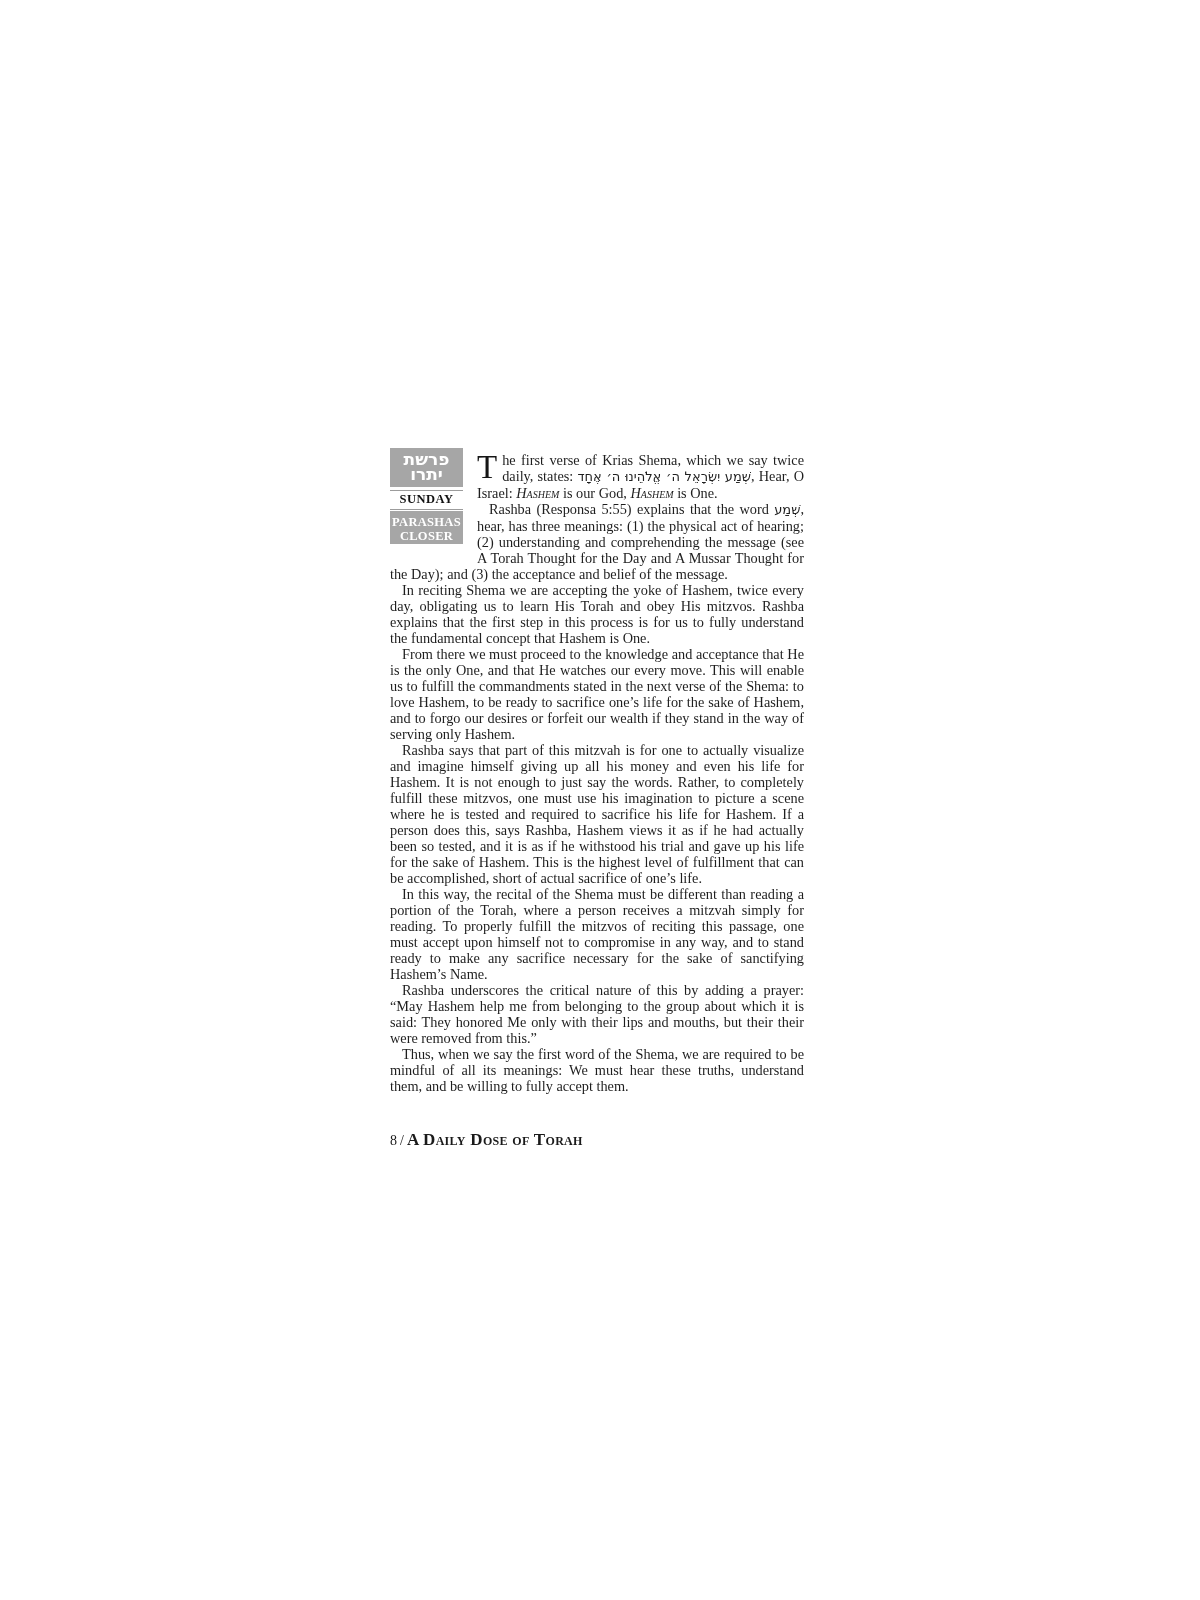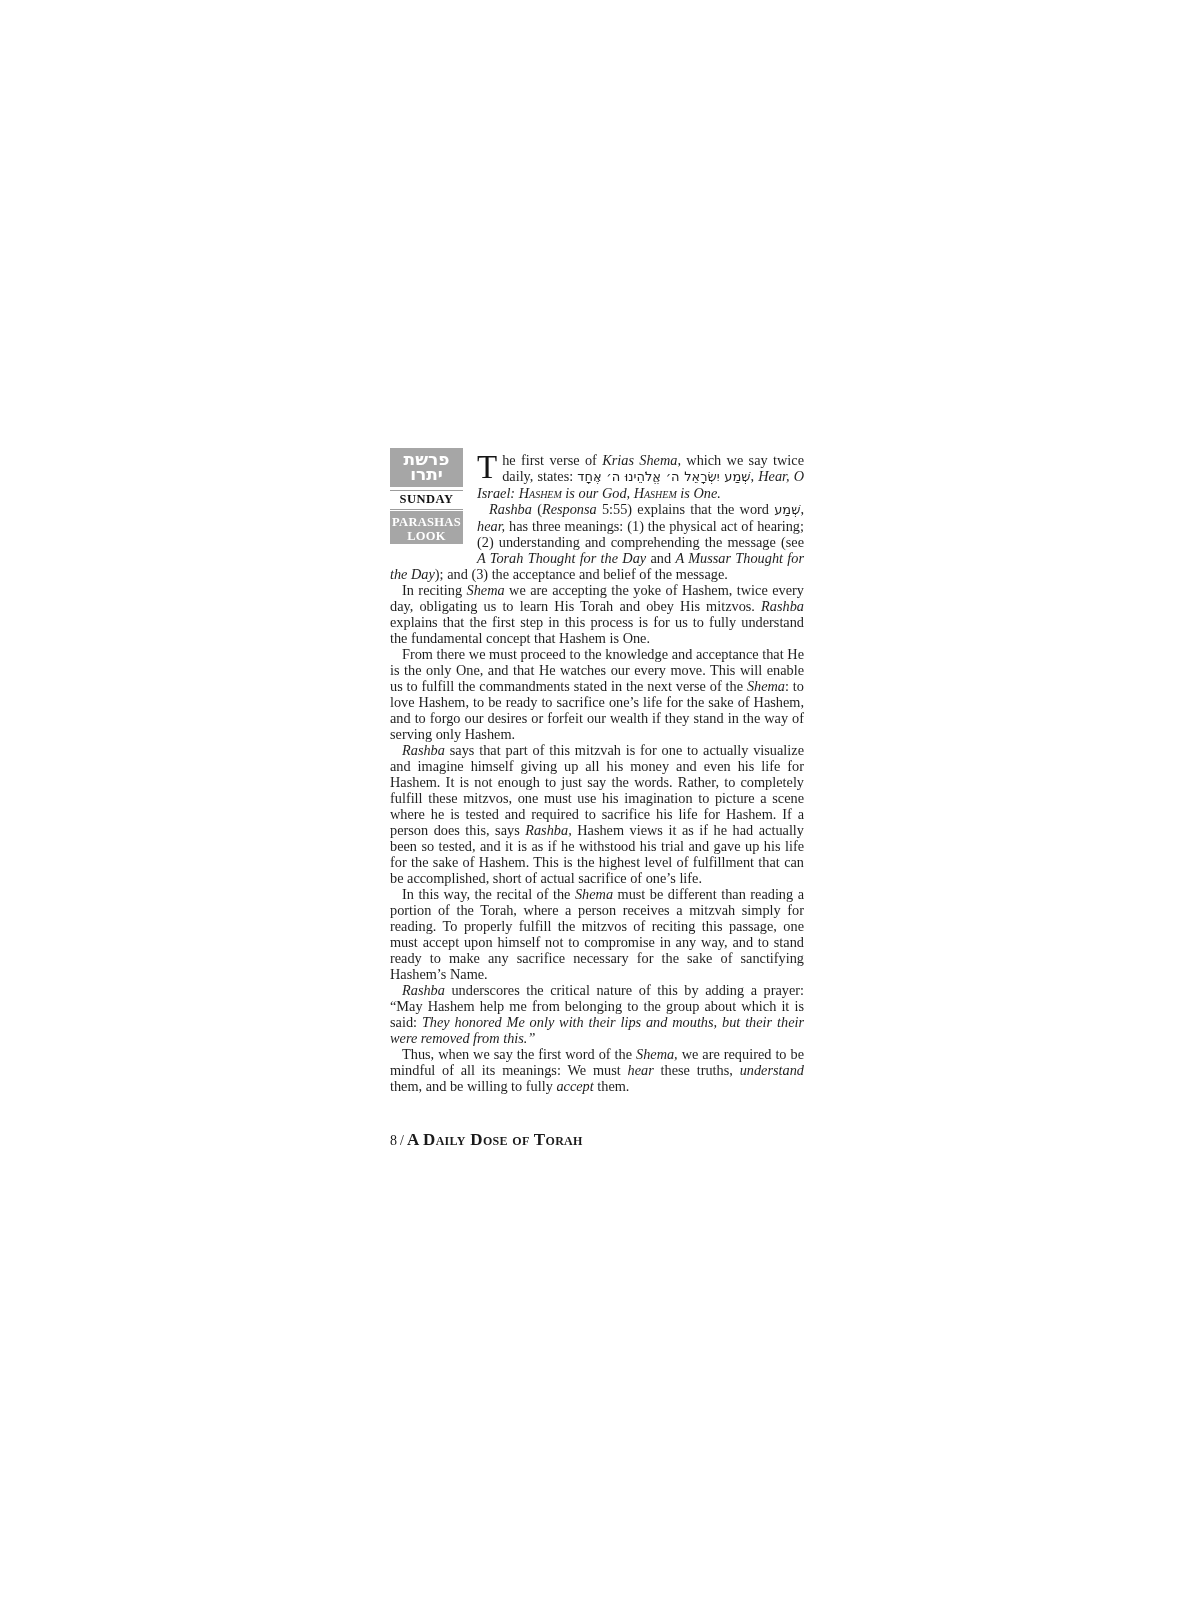--- a/index.html
+++ b/index.html
@@ -16,21 +16,21 @@
   
   .headbar{overflow:hidden;}
   .dline{border-top:2px solid #4d4d4d;height:3px;border-bottom:2px solid #4d4d4d;}
   .tbar{margin-top:1px;height:25px;background:linear-gradient(#f4f4f4,#e3e3e3);border-bottom:4px solid #a2a2a2;display:flex;align-items:center;justify-content:center;font-weight:bold;font-size:16.5px;letter-spacing:.6px;color:#1b1b1b;}
 
   
   .bodytext p{margin:0;font-size:14.3px;line-height:16px;text-align:justify;text-indent:12px;}
   .bodytext p.lead{text-indent:0;margin-top:9px;}
   .dropcap{float:left;font-size:33px;line-height:29px;padding:1px 5px 0 0;color:#151515;}
   .seg-r{font-style:normal;}
-  .seg-i{font-style:italic;}
+  .seg-i{}
   .seg-sc{font-style:italic;font-variant:small-caps;}
   .seg-he{font-family:"DejaVu Sans",sans-serif;font-size:13px;}
 
   
   .footer{margin-top:36px;font-size:14px;color:#1a1a1a;}
   .footer .slash{padding:0 3px;}
   .footer .booktitle{font-weight:bold;font-variant:small-caps;font-size:17px;letter-spacing:.3px;}
 </style>
 </head>
 <body>
@@ -38,21 +38,21 @@
 <div class="scan">
 
   <div class="sidebar">
     <div class="graybox hbox">
       <div>פרשת</div>
       <div>יתרו</div>
     </div>
     <div class="dayrow">SUNDAY</div>
     <div class="graybox pbox">
       <div>PARASHAS</div>
-      <div>LOOK</div>
+      <div>CLOSER</div>
     </div>
   </div>
 
 
   <div class="bodytext">
     <p class="lead"><span class="dropcap">T</span><span><span class="seg-r">he first verse of </span><span class="seg-i">Krias Shema,</span><span class="seg-r"> which we say twice daily, states: </span><span class="seg-he">שְׁמַע יִשְׂרָאֵל ה׳ אֱלֹהֵינוּ ה׳ אֶחָד</span><span class="seg-r">, </span><span class="seg-i">Hear, O Israel: </span><span class="seg-sc">Hashem</span><span class="seg-i"> is our God, </span><span class="seg-sc">Hashem</span><span class="seg-i"> is One.</span></span></p>
     <p><span class="seg-i">Rashba</span><span class="seg-r"> (</span><span class="seg-i">Responsa</span><span class="seg-r"> 5:55) explains that the word </span><span class="seg-he">שְׁמַע</span><span class="seg-r">, </span><span class="seg-i">hear,</span><span class="seg-r"> has three meanings: (1) the physical act of hearing; (2) understanding and comprehending the message (see </span><span class="seg-i">A Torah Thought for the Day</span><span class="seg-r"> and </span><span class="seg-i">A Mussar Thought for the Day</span><span class="seg-r">); and (3) the acceptance and belief of the message.</span></p>
     <p><span class="seg-r">In reciting </span><span class="seg-i">Shema</span><span class="seg-r"> we are accepting the yoke of Hashem, twice every day, obligating us to learn His Torah and obey His mitzvos. </span><span class="seg-i">Rashba</span><span class="seg-r"> explains that the first step in this process is for us to fully understand the fundamental concept that Hashem is One.</span></p>
     <p><span class="seg-r">From there we must proceed to the knowledge and acceptance that He is the only One, and that He watches our every move. This will enable us to fulfill the commandments stated in the next verse of the </span><span class="seg-i">Shema</span><span class="seg-r">: to love Hashem, to be ready to sacrifice one’s life for the sake of Hashem, and to forgo our desires or forfeit our wealth if they stand in the way of serving only Hashem.</span></p>
     <p><span class="seg-i">Rashba</span><span class="seg-r"> says that part of this mitzvah is for one to actually visualize and imagine himself giving up all his money and even his life for Hashem. It is not enough to just say the words. Rather, to completely fulfill these mitzvos, one must use his imagination to picture a scene where he is tested and required to sacrifice his life for Hashem. If a person does this, says </span><span class="seg-i">Rashba,</span><span class="seg-r"> Hashem views it as if he had actually been so tested, and it is as if he withstood his trial and gave up his life for the sake of Hashem. This is the highest level of fulfillment that can be accomplished, short of actual sacrifice of one’s life.</span></p>

